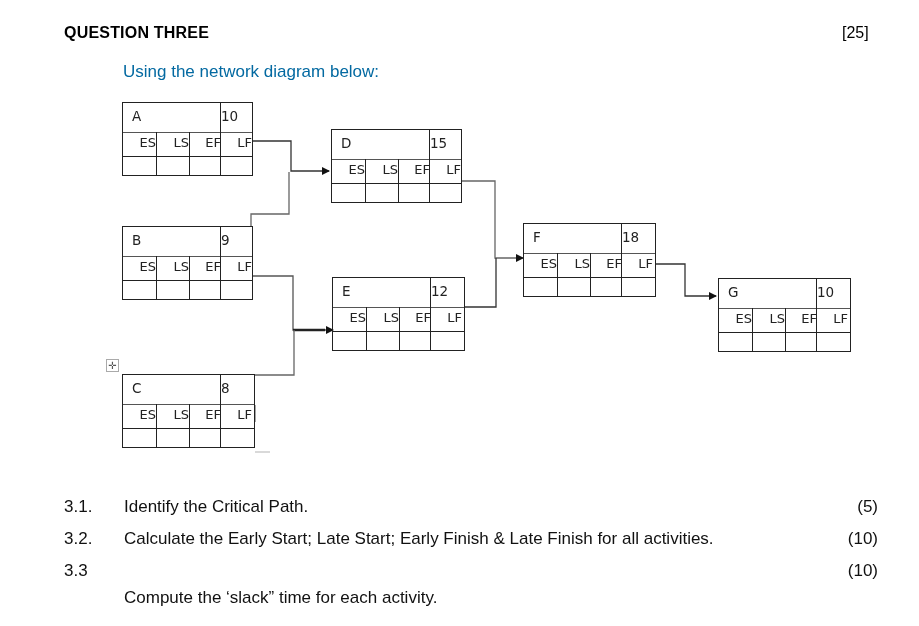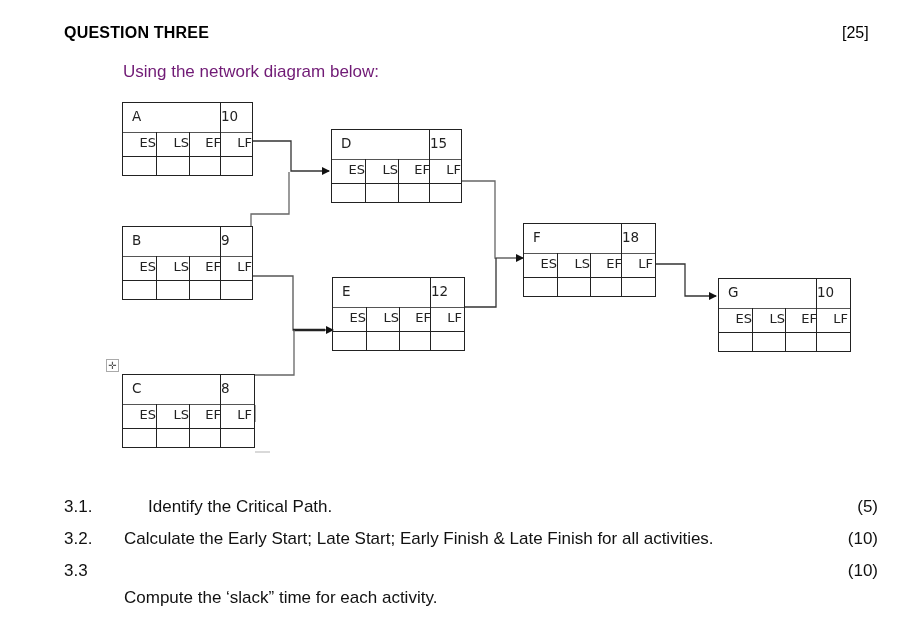--- a/index.html
+++ b/index.html
@@ -1,20 +1,20 @@
 <!DOCTYPE html>
 <html><head>
 <meta charset="utf-8">
 <style>
   html, body { margin:0; padding:0; background:#ffffff; }
   body { width:919px; height:626px; position:relative; overflow:hidden; font-family:"Liberation Sans", sans-serif; color:#000; }
   .abs { position:absolute; }
   .qtitle { left:64px; top:24px; font-weight:bold; font-size:16px; letter-spacing:0.2px; }
   .qmarks { left:842px; top:24px; font-weight:normal; font-size:16px; }
-  .intro { left:123px; top:62px; font-size:17px; color:#701a75; }
+  .intro { left:123px; top:62px; font-size:17px; color:#0369a1; }
   .node { position:absolute; width:131px; height:74px; border:1.5px solid #222; box-sizing:border-box; font-family:"DejaVu Sans", sans-serif; font-size:13.5px; color:#222; }
   .node .r1 { position:absolute; left:0; top:0; width:100%; height:29px; border-bottom:1.5px solid #555; }
   .node .r2 { position:absolute; left:0; top:29px; width:100%; height:24px; border-bottom:1.5px solid #222; }
   .node .r3 { position:absolute; left:0; top:53px; width:100%; height:19px; }
   .node .nm { position:absolute; left:9px; top:5px; }
   .node .du { position:absolute; left:97px; top:0; width:32px; height:29px; border-left:1.5px solid #222; box-sizing:border-box; padding-left:0; padding-top:5px; }
   .node .cell { position:absolute; top:0; height:100%; box-sizing:border-box; border-left:1.5px solid #222; text-align:right; line-height:22px; font-size:13px; }
   .node .cell.first { border-left:none; }
   .items { font-size:17px; color:#111; }
   .num { left:64px; }
@@ -185,21 +185,21 @@
   <div class="r3">
     <span class="cell first" style="left:0;width:33px;"></span>
     <span class="cell" style="left:33px;width:33px;"></span>
     <span class="cell" style="left:66px;width:32px;"></span>
     <span class="cell" style="left:97px;width:32px;"></span>
   </div>
 </div>
 
 <div>
   <div class="abs items num" style="top:497px;">3.1.</div>
-  <div class="abs items txt" style="top:497px;margin-left:24px;">Identify the Critical Path.</div>
+  <div class="abs items txt" style="top:497px;">Identify the Critical Path.</div>
   <div class="abs items mk" style="top:497px;">(5)</div>
 
   <div class="abs items num" style="top:529px;">3.2.</div>
   <div class="abs items txt" style="top:529px;">Calculate the Early Start; Late Start; Early Finish &amp; Late Finish for all activities.</div>
   <div class="abs items mk" style="top:529px;">(10)</div>
 
   <div class="abs items num" style="top:561px;">3.3</div>
   <div class="abs items txt" style="top:561px;margin-top:27px;">Compute the ‘slack” time for each activity.</div>
   <div class="abs items mk" style="top:561px;">(10)</div>
 </div>

